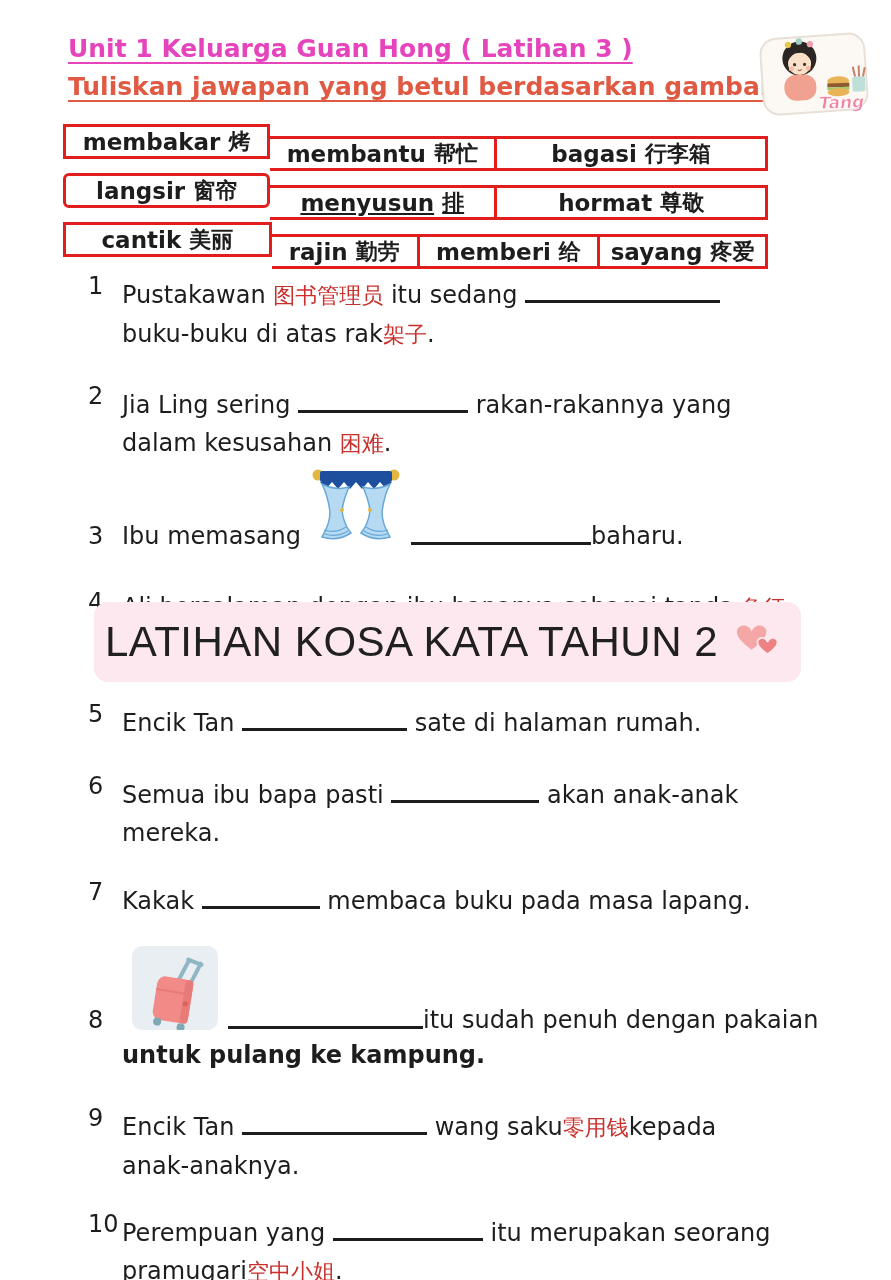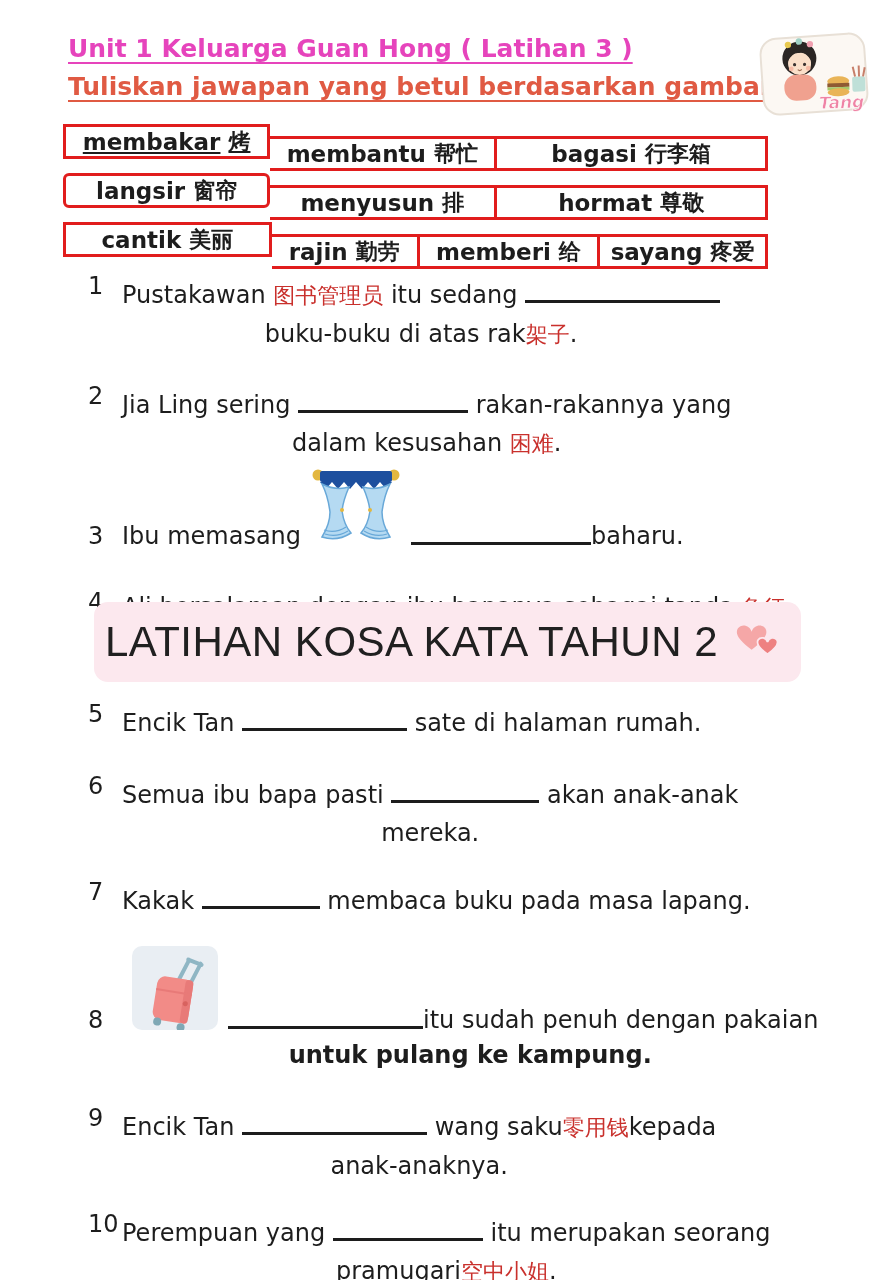--- a/index.html
+++ b/index.html
@@ -13,21 +13,21 @@
   .wordbank{position:absolute;left:63px;top:124px;width:705px;}
   .wb-row{display:flex;margin-bottom:2px;}
   .wb-cell{border:3px solid #e11d1d;box-sizing:border-box;height:35px;display:flex;align-items:center;
            justify-content:center;font-size:23px;font-weight:600;white-space:nowrap;background:#fff;}
   .wb-cell + .wb-cell{border-left:0;margin-top:12px;}
   .wb-zh{margin-left:8px;font-size:22px;font-weight:600;}
   .questions{position:absolute;left:0;top:0;width:891px;height:1280px;}
   .q{position:absolute;left:88px;font-size:24px;}
   .q .num{position:absolute;left:0;top:0;width:34px;}
   .q .content{margin-left:34px;}
-  .q .line{line-height:38px;white-space:nowrap;text-align:center;}
+  .q .line{line-height:38px;white-space:nowrap;}
   .line-flex{display:flex;align-items:flex-end;white-space:nowrap;}
   .line-flex .numf{width:34px;flex:none;line-height:32px;}
   .line-flex .txt{line-height:32px;}
   .blank{display:inline-block;border-bottom:3px solid #1d1d1d;height:28px;vertical-align:baseline;}
   .line-flex .blank{height:0;margin-bottom:7px;}
   .zh{color:#c9302c;font-size:22px;}
   .qimg{display:inline-block;margin:0 10px;}
   .banner{position:absolute;left:94px;top:602px;width:707px;height:80px;background:#fce8ee;
           border-radius:14px;display:flex;align-items:center;justify-content:center;gap:14px;
           font-family:"Liberation Sans",sans-serif;font-size:42px;letter-spacing:0.5px;color:#202020;z-index:5;}
@@ -60,39 +60,39 @@
       <rect x="67" y="56" width="22" height="3" fill="#a5c96a"></rect>
       <ellipse cx="78" cy="61" rx="11" ry="4" fill="#e9b457"></ellipse>
       <rect x="92" y="46" width="13" height="15" rx="2" fill="#bfe0d8"></rect>
       <path d="M95 46 L93 36 M99 46 L99 35 M103 46 L105 37" stroke="#c77f6a" stroke-width="2" fill="none"></path>
       <text x="58" y="77" font-size="17" font-style="italic" font-weight="bold" fill="#ef83a5" stroke="#ffffff" stroke-width="0.6" font-family="DejaVu Sans, sans-serif">Tang</text>
     </svg>
   </div>
 
   <div class="wordbank" id="wordbank">
       <div class="wb-row">
-        <div class="wb-cell" style="width: 29.4%; text-decoration: underline;">
+        <div class="wb-cell" style="width: 29.4%;">
           <span>membakar</span>
           <span class="wb-zh">烤</span>
         </div>
         <div class="wb-cell" style="width: 32.2%;">
           <span>membantu</span>
           <span class="wb-zh">帮忙</span>
         </div>
         <div class="wb-cell" style="width: 38.4%;">
           <span>bagasi</span>
           <span class="wb-zh">行李箱</span>
         </div>
       </div>
       <div class="wb-row">
         <div class="wb-cell" style="width: 29.4%; border-radius: 6px;">
           <span>langsir</span>
           <span class="wb-zh">窗帘</span>
         </div>
-        <div class="wb-cell" style="width: 32.2%;">
+        <div class="wb-cell" style="width: 32.2%; text-decoration: underline;">
           <span>menyusun</span>
           <span class="wb-zh">排</span>
         </div>
         <div class="wb-cell" style="width: 38.4%;">
           <span>hormat</span>
           <span class="wb-zh">尊敬</span>
         </div>
       </div>
       <div class="wb-row">
         <div class="wb-cell" style="width: 29.6%;">

